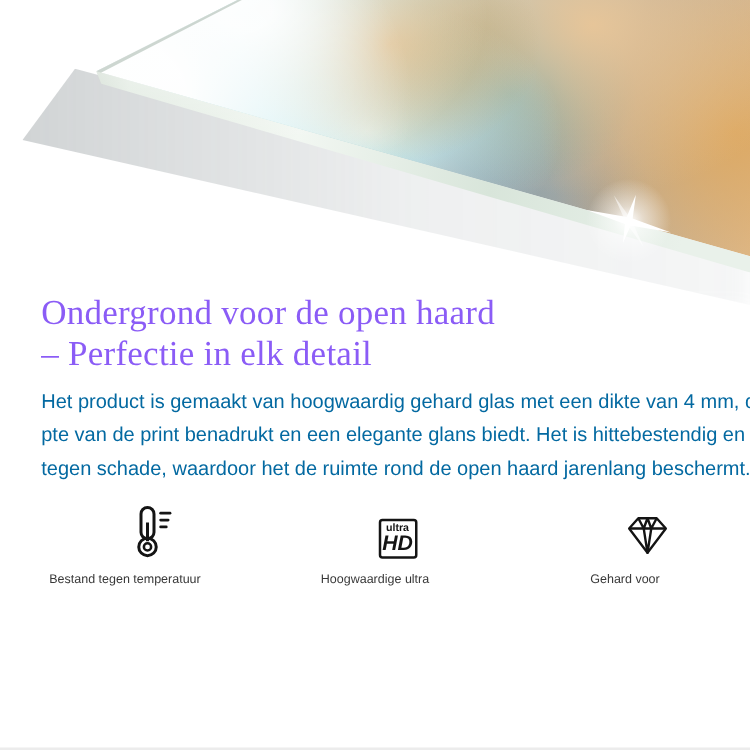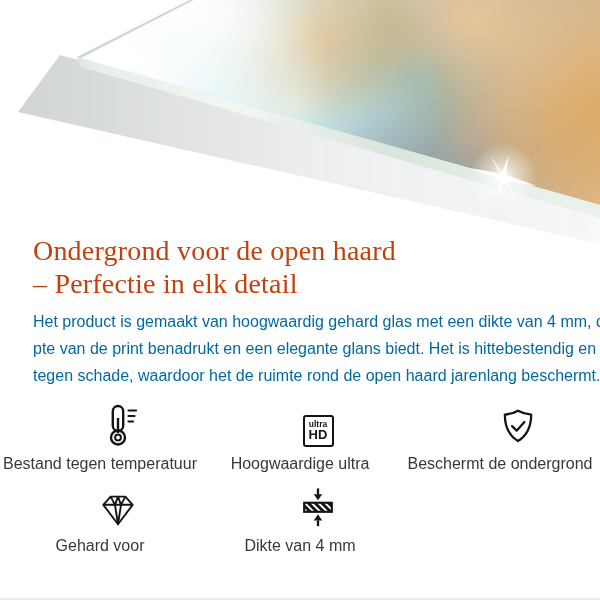--- a/index.html
+++ b/index.html
@@ -44,43 +44,43 @@
     position:absolute;left:0;top:0;width:600px;height:250px;
     clip-path:polygon(77px 57px,190px 0px,193.5px 0px,80px 58.5px);
     background:rgba(125,150,135,.38);
   }
   .sparkle{position:absolute;left:467px;top:141px;width:72px;height:72px;}
 
   
   .content{position:relative;padding:234px 33px 0 33px;}
   .title{
     margin:0;font-family:"Liberation Serif",serif;font-weight:400;
-    font-size:28px;line-height:33px;letter-spacing:.2px;color:#c2410c;
+    font-size:28px;line-height:33px;letter-spacing:.2px;color:#8b5cf6;
     white-space:pre-line;
   }
   .desc{
     margin:8px 0 0 0;font-size:16px;line-height:27px;color:#0369a1;
     white-space:pre;
   }
 
   
   .features{
     margin:14px -33px 0 -33px;
     display:grid;grid-template-columns:repeat(3,1fr);row-gap:14px;
   }
   .feature{display:flex;flex-direction:column;align-items:center;}
   .icon-box{height:44px;display:flex;align-items:flex-end;justify-content:center;margin-left:36px;}
-  .feature-label{margin-top:10px;font-size:16px;line-height:14px;color:#383838;}
+  .feature-label{margin-top:10px;font-size:10px;line-height:14px;color:#383838;}
 
   .hd-badge{
     width:31px;height:32px;box-sizing:border-box;border:2.6px solid #141414;border-radius:3px;
     display:flex;flex-direction:column;align-items:center;justify-content:center;color:#141414;
   }
   .hd-badge .t{font-size:8.5px;font-weight:600;line-height:1;}
-  .hd-badge .b{font-size:13px;font-weight:700;line-height:1.05;}
+  .hd-badge .b{font-size:17px;font-weight:700;line-height:1.05;font-style:italic;}
 
   .divider{position:absolute;left:0;bottom:0;width:600px;height:2px;background:#ececec;}
   svg{display:block;}
 </style>
 </head>
 <body>
 
 <div class="hero">
   <div class="glass-shadow"></div>
   <div class="glass-face"></div>
@@ -132,56 +132,29 @@
     <div class="feature">
       <div class="icon-box">
         <div class="hd-badge">
           <span class="t">ultra</span>
           <span class="b">HD</span>
         </div>
       </div>
       <div class="feature-label">Hoogwaardige ultra</div>
     </div>
 
-    <div class="feature">
-      <div class="icon-box">
-        <svg width="40" height="40" viewBox="0 0 44 44" fill="none" stroke="#141414" stroke-width="2.5" stroke-linejoin="round" stroke-linecap="round">
-          <path d="M22 4 C26.5 6.5 31 7.8 36.5 8.3 C36.5 19.5 33.5 30.5 22 37.5 C10.5 30.5 7.5 19.5 7.5 8.3 C13 7.8 17.5 6.5 22 4 Z"></path>
-          <path d="M15.5 21 L20.5 26 L29 16.5"></path>
-        </svg>
-      </div>
-      <div class="feature-label">Beschermt de ondergrond</div>
-    </div>
 
     <div class="feature">
       <div class="icon-box">
         <svg width="42" height="38" viewBox="0 0 48 44" fill="none" stroke="#141414" stroke-width="2.2" stroke-linejoin="round">
           <path d="M7 16 L15.5 6.5 H32.5 L41 16 L24 38.5 Z"></path>
           <path d="M7 16 H41 M15.5 6.5 L20.5 16 L24 6.5 L27.5 16 L32.5 6.5 M20.5 16 L24 38.5 L27.5 16"></path>
         </svg>
       </div>
       <div class="feature-label">Gehard voor</div>
     </div>
 
 
-    <div class="feature">
-      <div class="icon-box">
-        <svg width="42" height="42" viewBox="0 0 44 44">
-          <defs>
-            <pattern id="hatch4" patternUnits="userSpaceOnUse" width="5" height="5" patternTransform="rotate(-45)">
-              <rect width="5" height="5" fill="#141414"></rect>
-              <rect x="3" width="2" height="5" fill="#ffffff"></rect>
-            </pattern>
-          </defs>
-          <line x1="22" y1="1.5" x2="22" y2="8" stroke="#141414" stroke-width="2.4"></line>
-          <polygon points="17.6,7.5 26.4,7.5 22,14" fill="#141414"></polygon>
-          <rect x="7.5" y="16.5" width="29" height="9.5" fill="url(#hatch4)" stroke="#141414" stroke-width="2.2"></rect>
-          <polygon points="17.6,35 26.4,35 22,28.5" fill="#141414"></polygon>
-          <line x1="22" y1="35" x2="22" y2="41" stroke="#141414" stroke-width="2.4"></line>
-        </svg>
-      </div>
-      <div class="feature-label">Dikte van 4 mm</div>
-    </div>
 
   </div>
 </div>
 
 <div class="divider"></div>
 
 </body></html>

